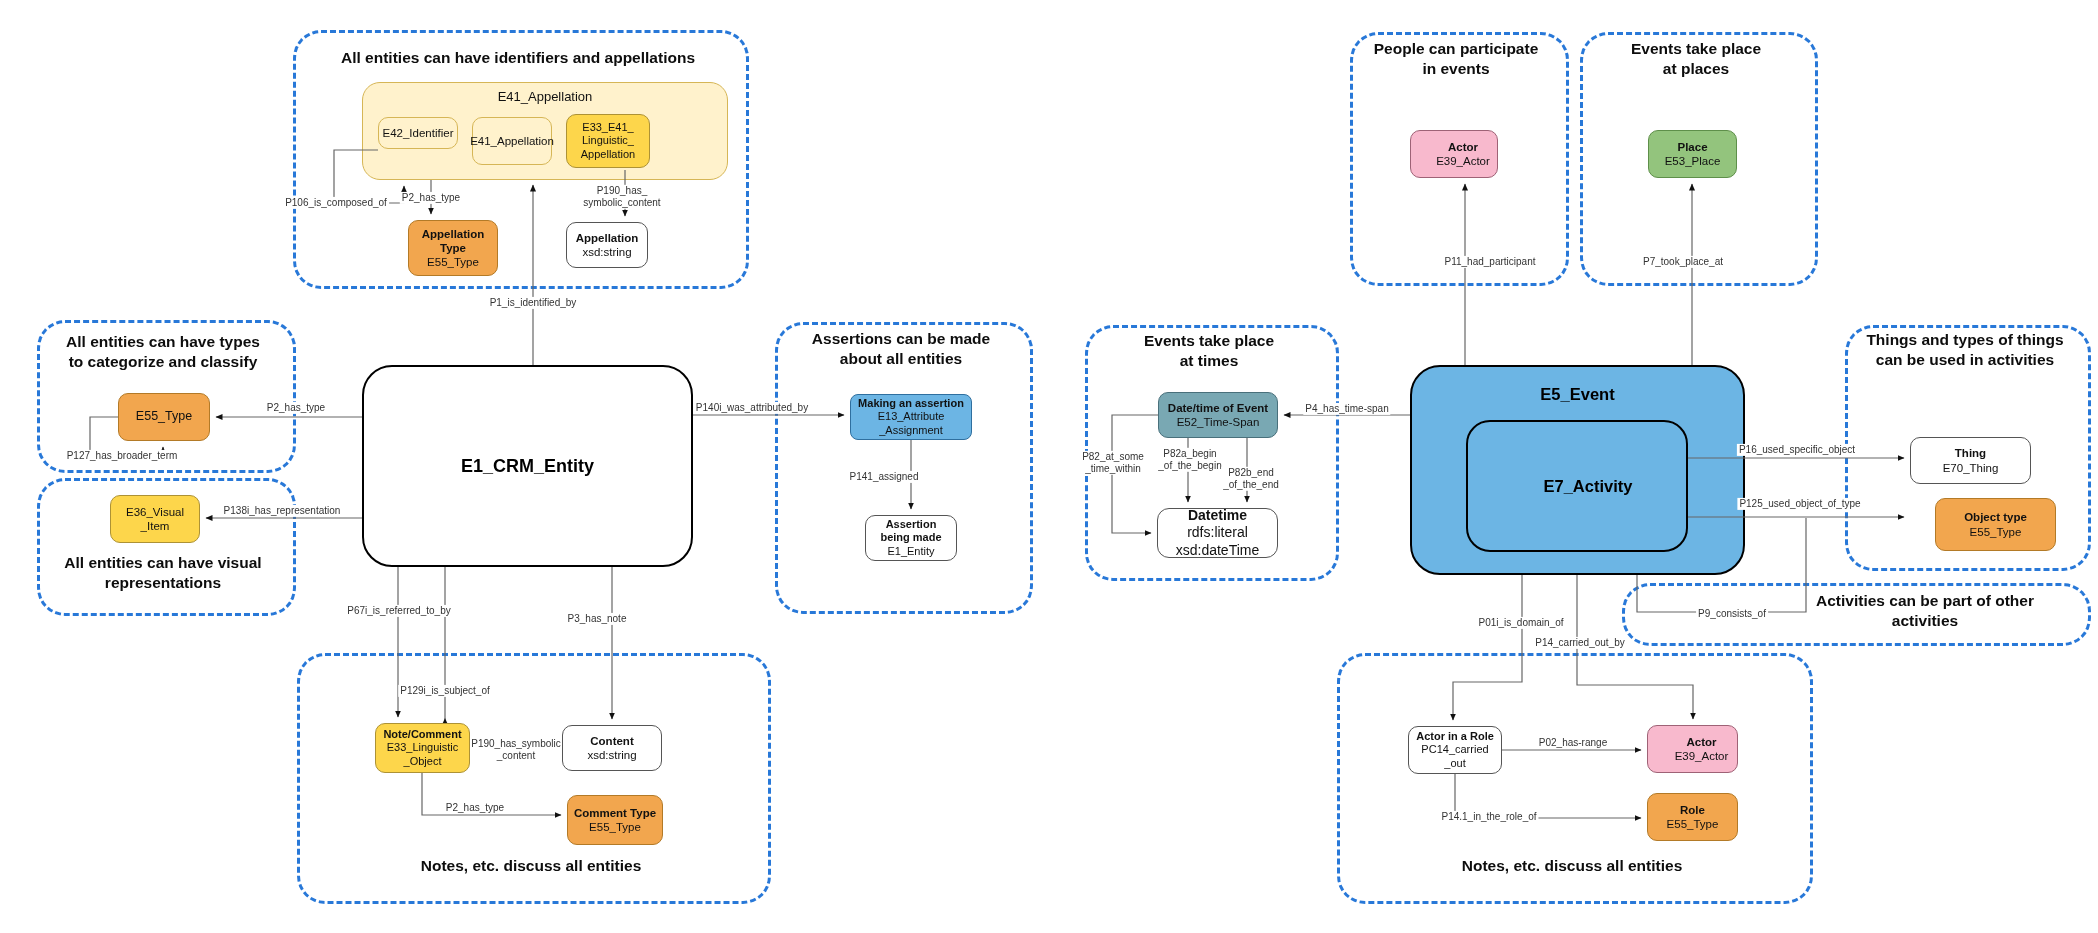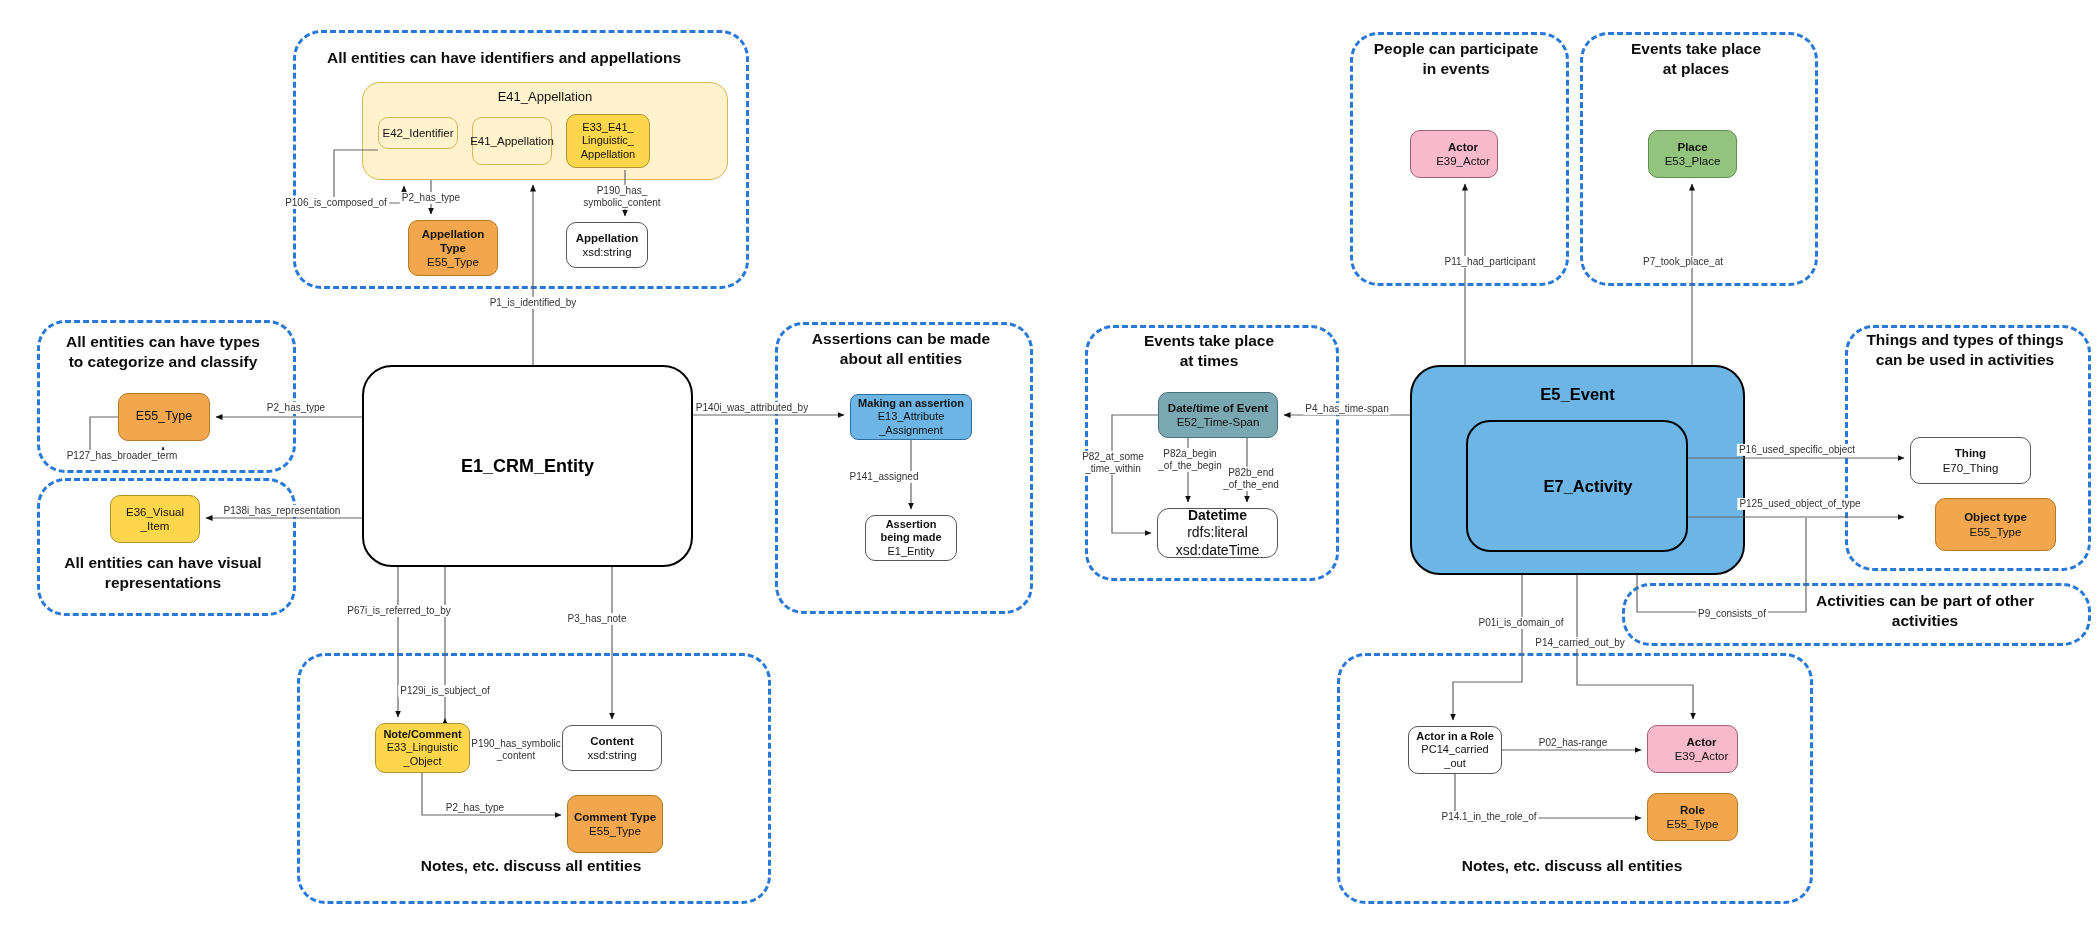--- a/index.html
+++ b/index.html
@@ -185,21 +185,21 @@
   </div>
   <div class="node yellowf" style="left:375px;top:723px;width:95px;height:50px;font-size:11px;">
     <span class="b">Note/Comment</span>
     <span>E33_Linguistic</span>
     <span>_Object</span>
   </div>
   <div class="node whitef" style="left:562px;top:725px;width:100px;height:46px;">
     <span class="b">Content</span>
     <span>xsd:string</span>
   </div>
-  <div class="node orangef" style="left:567px;top:795px;width:96px;height:58px;border-radius:10px;">
+  <div class="node orangef" style="left:567px;top:795px;width:96px;height:50px;border-radius:10px;">
     <span class="b">Comment Type</span>
     <span>E55_Type</span>
   </div>
   <div class="node pinkf" style="left:1410px;top:130px;width:88px;height:48px;">
     <span class="b">Actor</span>
     <span>E39_Actor</span>
   </div>
   <div class="node greenf" style="left:1648px;top:130px;width:89px;height:48px;">
     <span class="b">Place</span>
     <span>E53_Place</span>
@@ -228,21 +228,21 @@
   </div>
   <div class="node pinkf" style="left:1647px;top:725px;width:91px;height:48px;">
     <span class="b">Actor</span>
     <span>E39_Actor</span>
   </div>
   <div class="node orangef" style="left:1647px;top:793px;width:91px;height:48px;">
     <span class="b">Role</span>
     <span>E55_Type</span>
   </div>
 
-  <div class="ctitle" style="left:504px;top:58px;">All entities can have identifiers and appellations</div>
+  <div class="ctitle" style="left:518px;top:58px;">All entities can have identifiers and appellations</div>
   <div class="ctitle" style="left:163px;top:352px;">
     <span>All entities can have types</span>
     <span>to categorize and classify</span>
   </div>
   <div class="ctitle" style="left:163px;top:573px;">
     <span>All entities can have visual</span>
     <span>representations</span>
   </div>
   <div class="ctitle" style="left:901px;top:349px;">
     <span>Assertions can be made</span>

